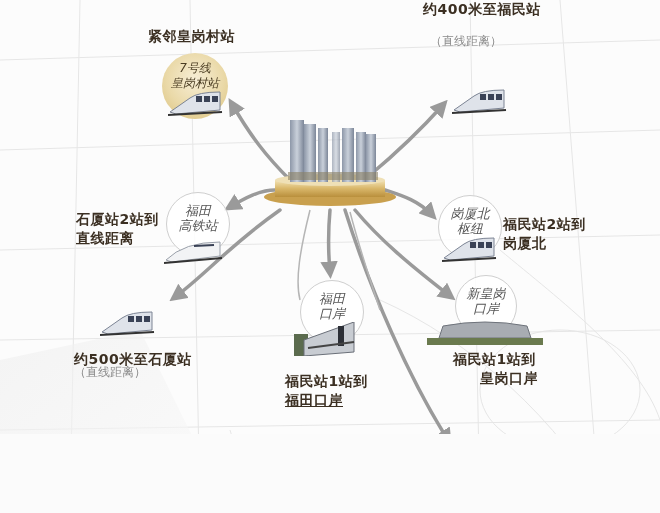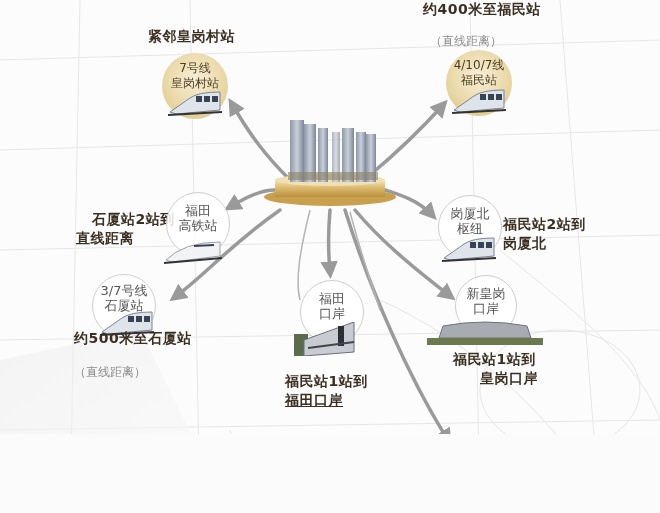--- a/index.html
+++ b/index.html
@@ -1,21 +1,21 @@
 <!DOCTYPE html>
 <html><head>
 <meta charset="utf-8">
 <style>
   html, body { margin:0; padding:0; }
   body { width:660px; height:513px; overflow:hidden; background:#fbfbfb; font-family:"DejaVu Sans", sans-serif; }
   #stage { position:relative; width:660px; height:434px; background:#fcfcfc; overflow:hidden; }
   svg.bg { position:absolute; left:0; top:0; }
   .label { position:absolute; color:#3b2f22; font-weight:bold; font-size:14px; line-height:19px; white-space:nowrap; letter-spacing:0.5px; }
   .sub { position:absolute; color:#8a8a8a; font-size:12px; white-space:nowrap; }
-  .circle { position:absolute; border-radius:50%; border:1px solid #cfcfcf; background:rgba(255,255,255,0.85); box-sizing:border-box; }
+  .circle { position:absolute; border-radius:50%; border:1px solid #cfcfcf; background:rgba(255,255,255,0.85); box-sizing:border-box;font-style:italic; }
   .circle.gold { border:none; background:radial-gradient(circle at 50% 40%, #f7eed6 0%, #ead9a8 55%, #d9c07a 100%); }
   .ctext { position:absolute; left:0; right:0; top:14px; text-align:center; color:#555; font-size:13px; line-height:15px; }
   .circle.gold .ctext { color:#4a3c22; font-size:12px; }
   .watermark { position:absolute; left:440px; top:478px; font-size:17px; color:#0f766e; white-space:nowrap; letter-spacing:1px; }
   .wm-icon { position:absolute; left:412px; top:479px; width:24px; height:20px; }
 </style>
 </head>
 <body>
 
 <div id="stage">
@@ -97,35 +97,29 @@
   <svg style="position:absolute;left:168px;top:88px;" width="56" height="28">
     <path d="M2,24 L22,10 Q30,4 52,4 L52,22 L8,26 z" fill="#dfe3ea" stroke="#7c8494"></path>
     <rect x="28" y="8" width="6" height="6" fill="#3a4256"></rect>
       <rect x="36" y="8" width="6" height="6" fill="#3a4256"></rect>
       <rect x="44" y="8" width="6" height="6" fill="#3a4256"></rect>
     <path d="M0,27 L54,24" stroke="#333" stroke-width="2"></path>
   </svg>
 
   <div class="label" style="left:423px;top:0;">约400米至福民站</div>
   <div class="sub" style="left:430px;top:33px;">（直线距离）</div>
-  <div class="circle gold" style="left:446px;top:50px;width:66px;height:66px;">
-    <div class="ctext" style="top:8px;">
-      <div>4/10/7线</div>
-      <div>福民站</div>
-    </div>
-  </div>
   <svg style="position:absolute;left:452px;top:86px;" width="56" height="28">
     <path d="M2,24 L22,10 Q30,4 52,4 L52,22 L8,26 z" fill="#dfe3ea" stroke="#7c8494"></path>
     <rect x="28" y="8" width="6" height="6" fill="#3a4256"></rect>
       <rect x="36" y="8" width="6" height="6" fill="#3a4256"></rect>
       <rect x="44" y="8" width="6" height="6" fill="#3a4256"></rect>
     <path d="M0,27 L54,24" stroke="#333" stroke-width="2"></path>
   </svg>
 
-  <div class="label" style="left:76px;top:210px;margin-left:16px;">石厦站2站到</div>
+  <div class="label" style="left:76px;top:210px;">石厦站2站到</div>
   <div class="label" style="left:76px;top:229px;">直线距离</div>
   <div class="circle" style="left:166px;top:192px;width:64px;height:64px;">
     <div class="ctext" style="top:10px;">
       <div>福田</div>
       <div>高铁站</div>
     </div>
   </div>
   <svg style="position:absolute;left:164px;top:236px;" width="60" height="28">
     <path d="M2,24 Q20,6 56,6 L56,20 L8,26 z" fill="#f2f3f5" stroke="#9aa0aa"></path>
     <path d="M30,10 L50,9" stroke="#3a4256" stroke-width="2"></path>
@@ -141,34 +135,28 @@
   <svg style="position:absolute;left:442px;top:234px;" width="56" height="28">
     <path d="M2,24 L22,10 Q30,4 52,4 L52,22 L8,26 z" fill="#dfe3ea" stroke="#7c8494"></path>
     <rect x="28" y="8" width="6" height="6" fill="#3a4256"></rect>
       <rect x="36" y="8" width="6" height="6" fill="#3a4256"></rect>
       <rect x="44" y="8" width="6" height="6" fill="#3a4256"></rect>
     <path d="M0,27 L54,24" stroke="#333" stroke-width="2"></path>
   </svg>
   <div class="label" style="left:503px;top:215px;">福民站2站到</div>
   <div class="label" style="left:503px;top:234px;">岗厦北</div>
 
-  <div class="circle" style="left:92px;top:274px;width:64px;height:64px;">
-    <div class="ctext" style="top:8px;">
-      <div>3/7号线</div>
-      <div>石厦站</div>
-    </div>
-  </div>
   <svg style="position:absolute;left:100px;top:308px;" width="56" height="28">
     <path d="M2,24 L22,10 Q30,4 52,4 L52,22 L8,26 z" fill="#dfe3ea" stroke="#7c8494"></path>
     <rect x="28" y="8" width="6" height="6" fill="#3a4256"></rect>
       <rect x="36" y="8" width="6" height="6" fill="#3a4256"></rect>
       <rect x="44" y="8" width="6" height="6" fill="#3a4256"></rect>
     <path d="M0,27 L54,24" stroke="#333" stroke-width="2"></path>
   </svg>
-  <div class="label" style="left:74px;top:329px;text-align:center;">约500米至石厦站</div>
+  <div class="label" style="left:74px;top:350px;text-align:center;">约500米至石厦站</div>
   <div class="sub" style="left:74px;top:364px;">（直线距离）</div>
 
   <div class="circle" style="left:300px;top:280px;width:64px;height:64px;">
     <div class="ctext" style="top:10px;">
       <div>福田</div>
       <div>口岸</div>
     </div>
   </div>
   <svg style="position:absolute;left:294px;top:322px;" width="66" height="34">
     <rect x="0" y="12" width="14" height="22" fill="#5b6b4e"></rect>

